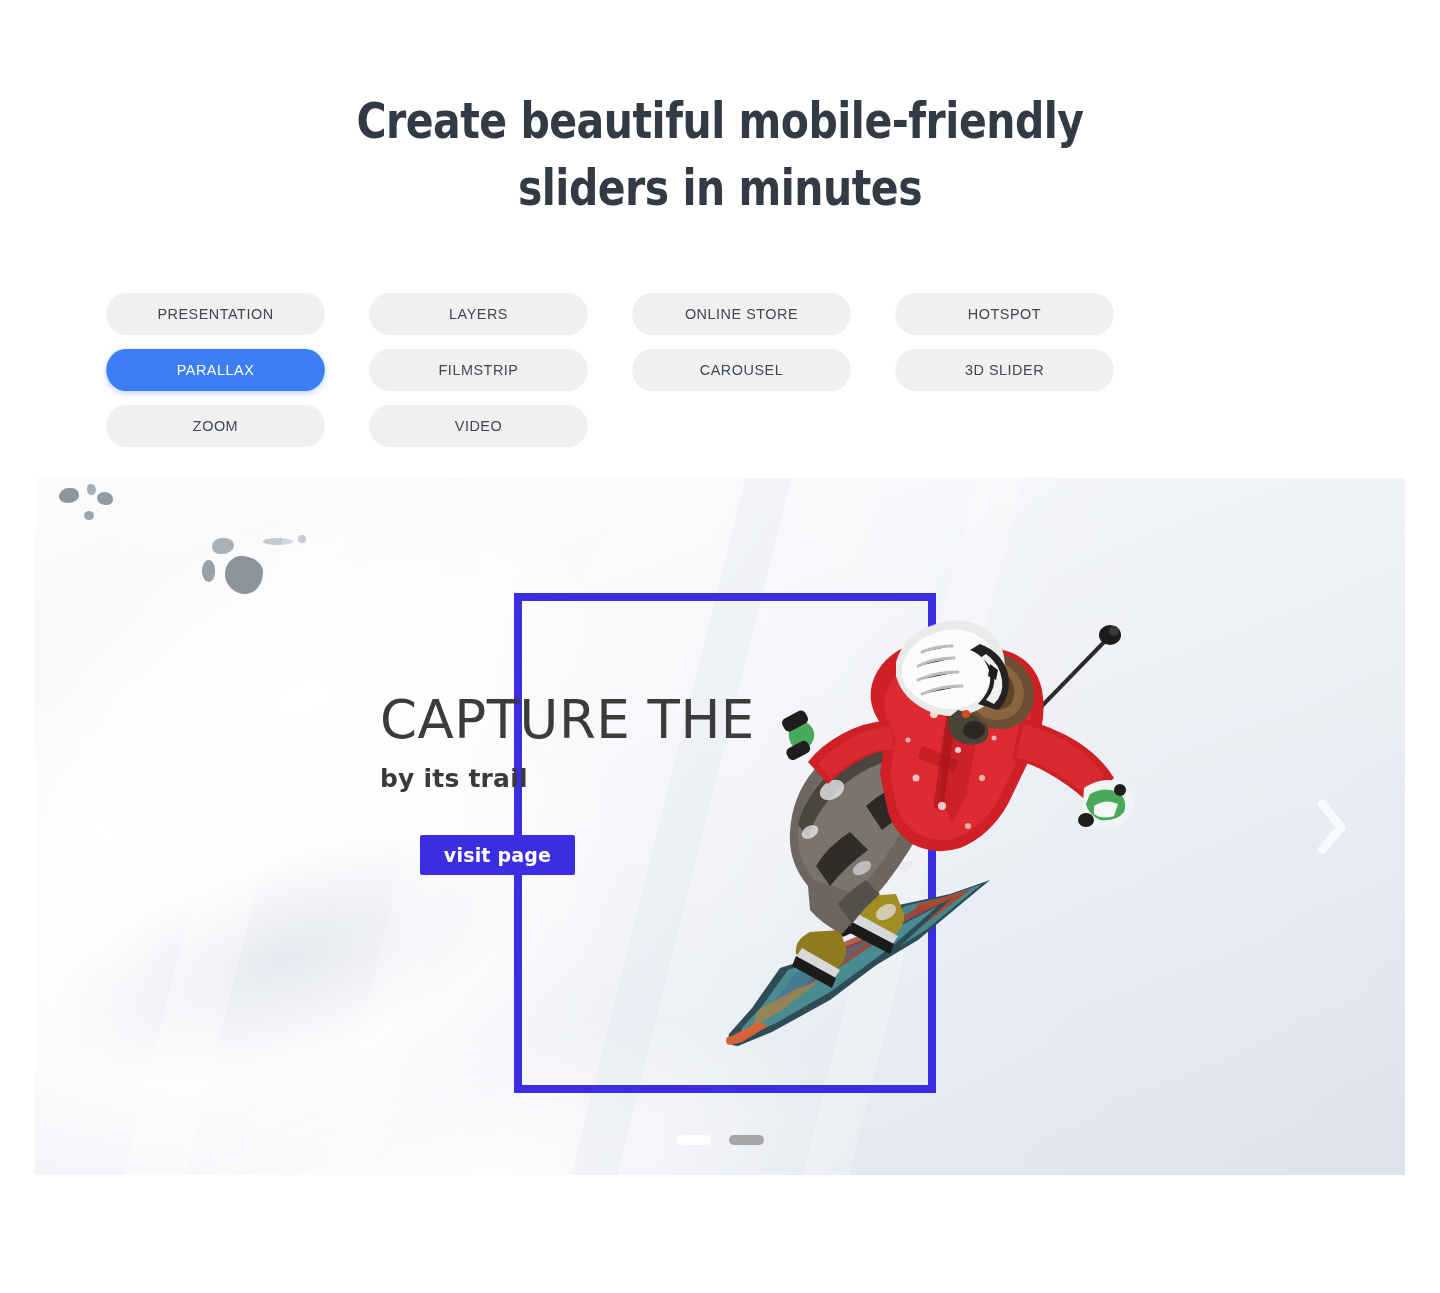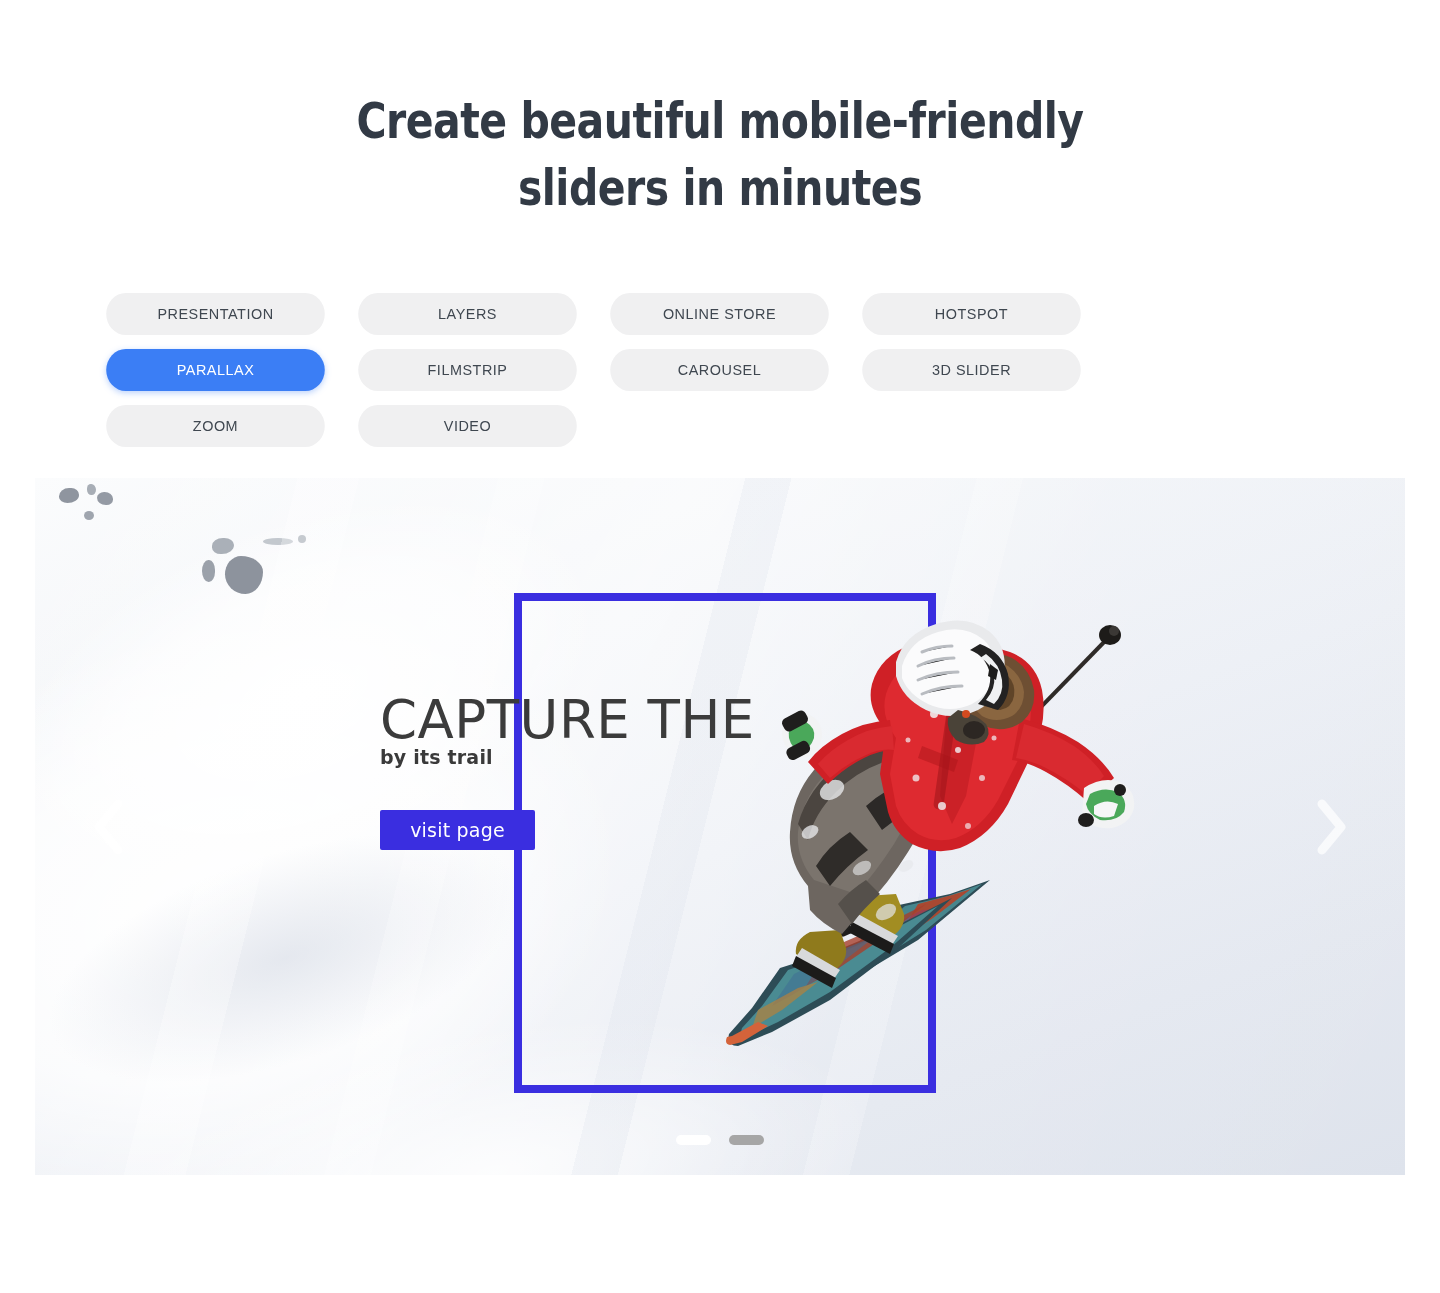--- a/index.html
+++ b/index.html
@@ -39,21 +39,21 @@
   .headline-line { display: block; white-space: nowrap; }
 
   
   .tabs {
     position: absolute;
     top: 293px;
     left: 98px;
     width: 1240px;
     display: flex;
     flex-wrap: wrap;
-    gap: 14px 17px;
+    gap: 14px 28px;
   }
   .tab {
     width: 235px;
     height: 42px;
     border-radius: 21px;
     background: #f0f0f1;
     color: #3f4750;
     font-size: 15.5px;
     letter-spacing: 0.55px;
     display: flex;
@@ -195,42 +195,44 @@
     font-size: 60px;
     font-weight: bold;
     letter-spacing: -0.5px;
     color: #3a3a3a;
     line-height: 1.12;
     margin-top: 14px;
     white-space: nowrap;
   }
   .line-3 {
     font-family: "DejaVu Sans", sans-serif;
-    font-size: 19px;
+    font-size: 25px;
     font-weight: bold;
     color: #3a3a3a;
+    margin-top: 18px;
     letter-spacing: 0.2px;
     white-space: nowrap;
   }
   .visit-btn {
     display: inline-flex;
     align-items: center;
     justify-content: center;
     margin-top: 42px;
     width: 155px;
     height: 40px;
     background: #3a2ee0;
     color: #ffffff;
     font-family: "DejaVu Sans", sans-serif;
     font-size: 19px;
-    font-weight: normal;
+    font-weight: bold;
     letter-spacing: 0.2px;
     border: none;
     border-radius: 2px;
     cursor: pointer;
+    margin-left: 40px;
   }
 
   
   .arrow {
     position: absolute;
     top: 50%;
     transform: translateY(-50%);
     width: 54px;
     height: 72px;
     z-index: 6;

